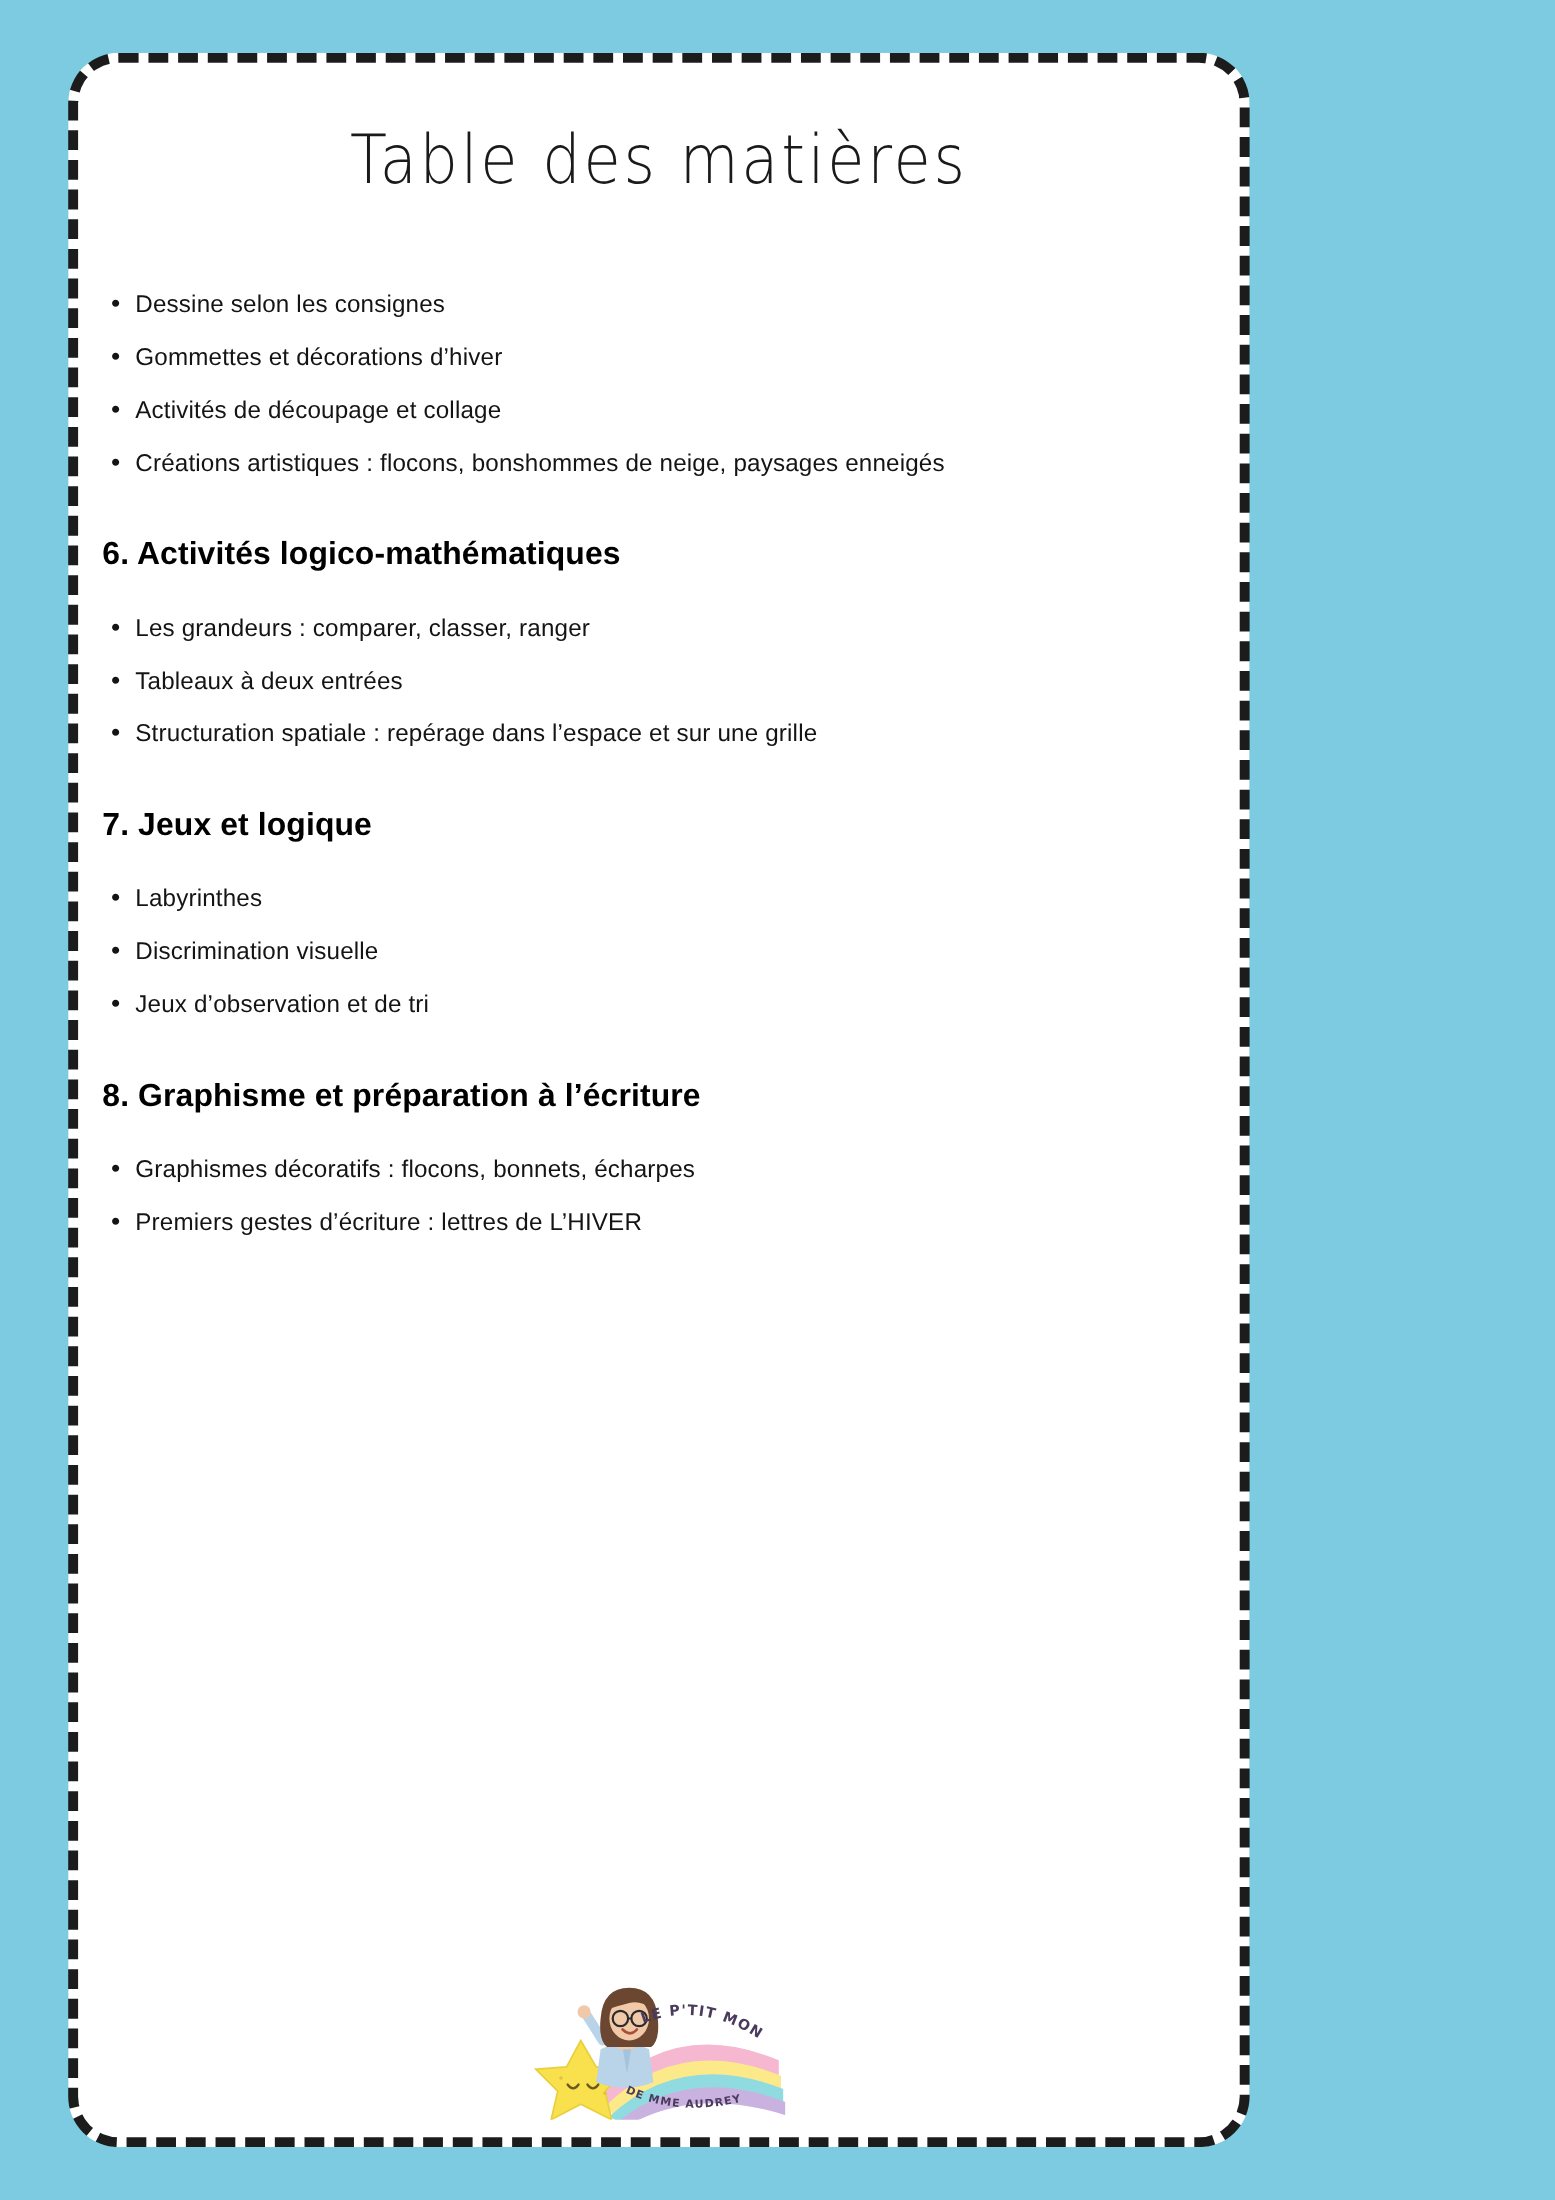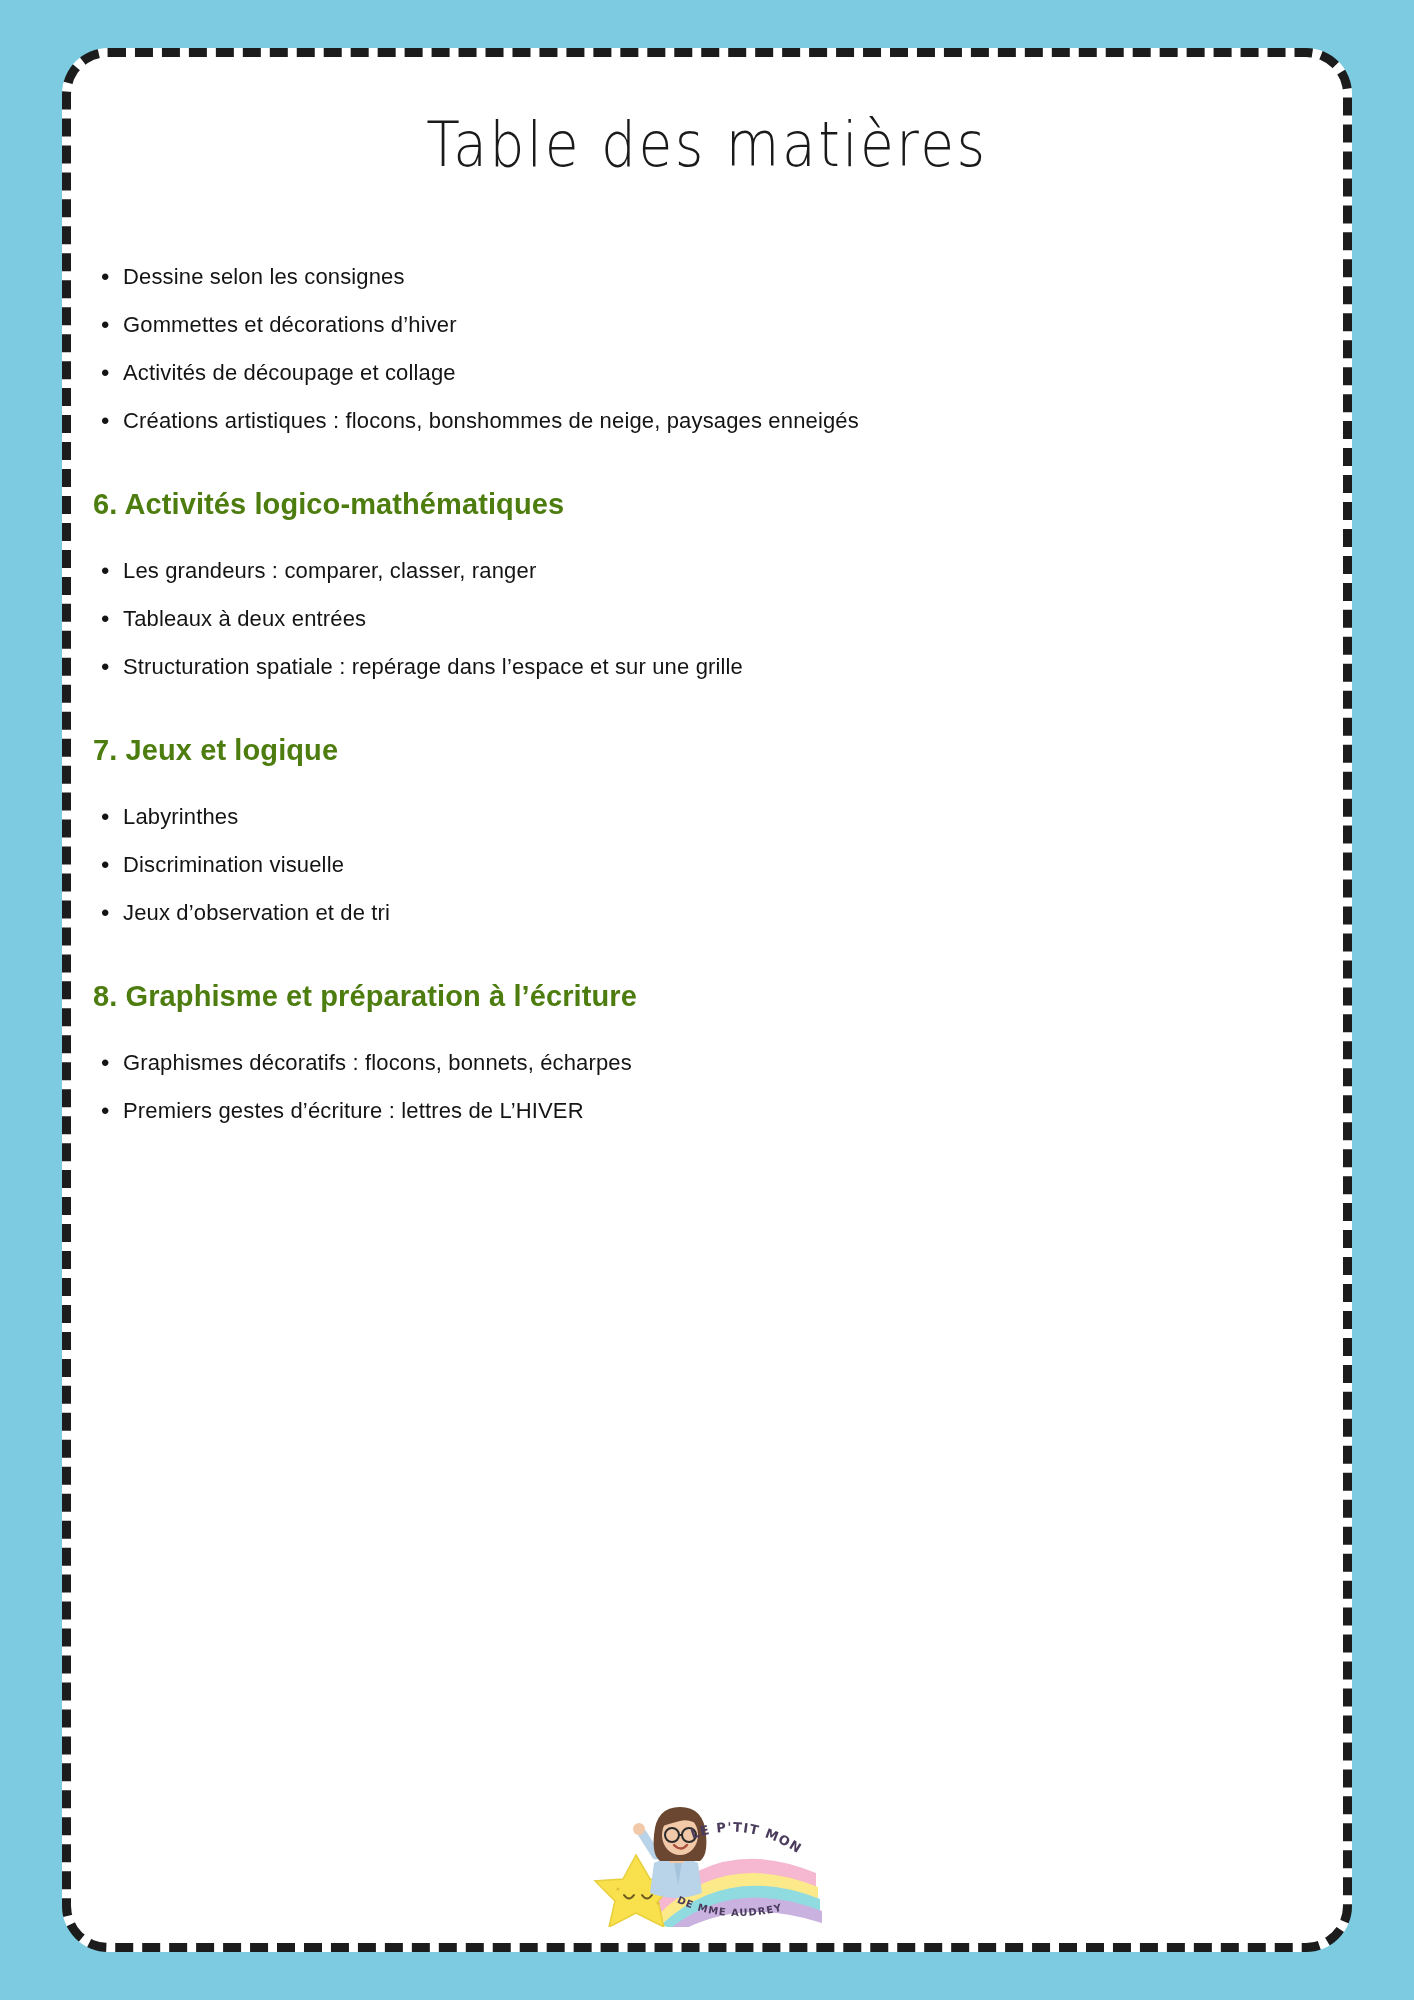--- a/index.html
+++ b/index.html
@@ -14,21 +14,21 @@
     font-family: "Liberation Sans", sans-serif;
     overflow: hidden;
     position: relative;
   }
 
   
   .page-sheet {
     position: absolute;
     left: 62px;
     top: 48px;
-    width: 1290px;
+    width: 1074px;
     height: 1904px;
     background: #ffffff;
     border: 9px dashed #1c1c1c;
     border-radius: 46px;
     box-sizing: border-box;
   }
 
   .page-inner {
     position: absolute;
     left: 0;
@@ -86,21 +86,21 @@
     font-size: 24px;
     line-height: 48px;
     color: #141414;
   }
 
   h2.section-heading {
     margin: 0;
     font-size: 29px;
     line-height: 38px;
     font-weight: 700;
-    color: #4d7c0f;
+    color: #000000;
     letter-spacing: 0.1px;
     white-space: nowrap;
   }
 
   .group {
     margin: 0;
   }
   .group + .group {
     margin-top: 0;
   }

